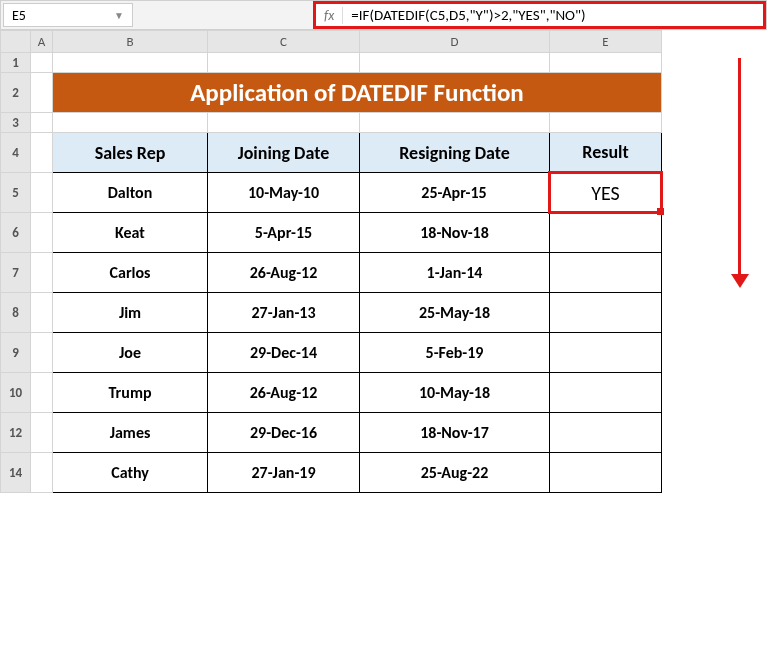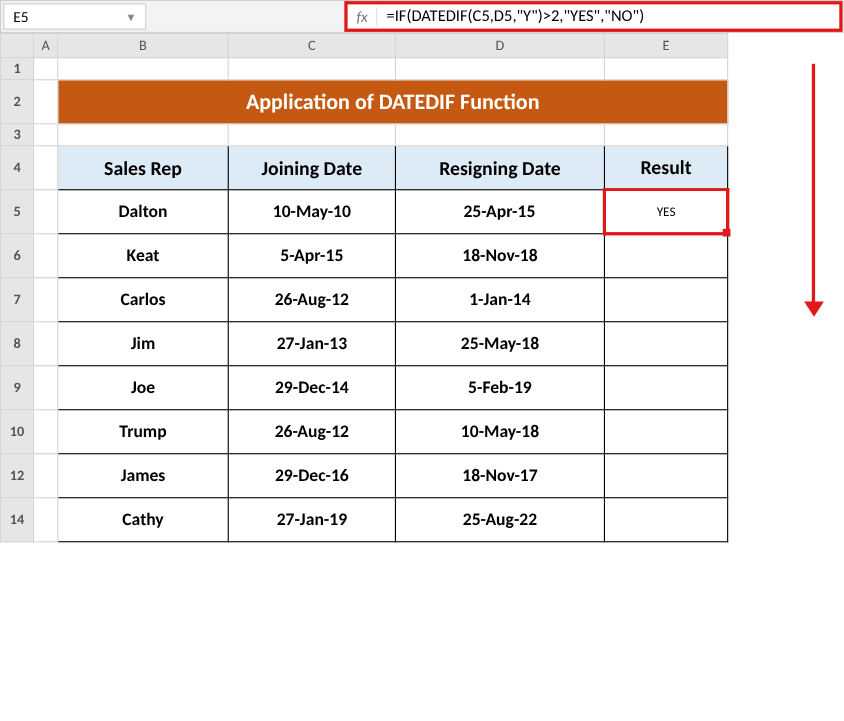--- a/index.html
+++ b/index.html
@@ -84,39 +84,39 @@
 .colB { width: 155px; }
 .colC { width: 152px; }
 .colD { width: 190px; }
 .colE { width: 112px; }
 .tall { height: 40px; }
 .short { height: 20px; }
 .title-cell {
   background: #c65911 !important;
   color: #fff;
   font-weight: bold;
-  font-size: 20px;
+  font-size: 25px;
   text-align: center;
 }
 .th-cell {
   background: #ddebf7 !important;
   font-weight: bold;
   font-size: 18px;
   text-align: center;
   border: 1.5px solid #000 !important;
 }
 .d-cell {
   text-align: center;
   font-size: 16px;
   border: 1.5px solid #000 !important;
   font-weight: bold;
 }
 .result-cell {
   text-align: center;
-  font-size: 12px;
+  font-size: 20px;
   border: 3px solid #e21818 !important;
   position: relative;
 }
 .fill-handle {
   position: absolute;
   right: -4px; bottom: -4px;
   width: 7px; height: 7px;
   background: #e21818;
 }
 .arrow-v {

